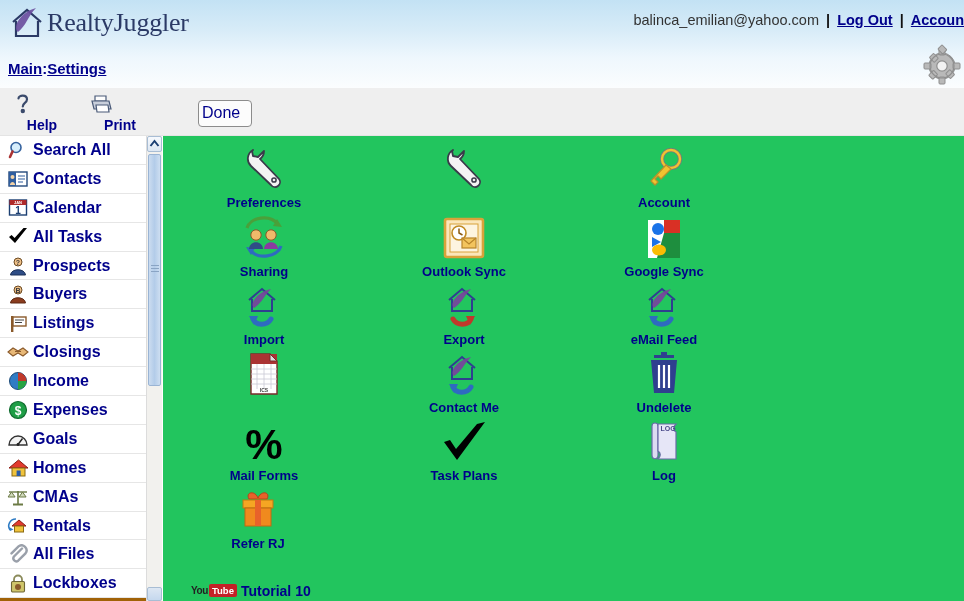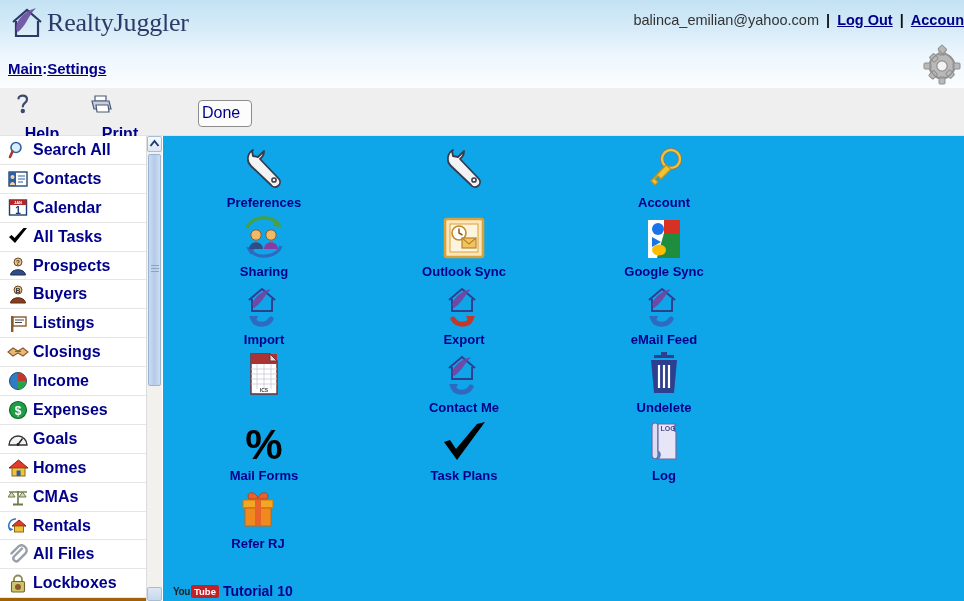--- a/index.html
+++ b/index.html
@@ -49,22 +49,22 @@
   #toolbar {
     position: absolute; left: 0; top: 88px; width: 964px; height: 48px;
     background: #efefef; border-bottom: 1px solid #e4e4e4;
   }
   .tool-btn {
     position: absolute; top: 2px; width: 64px;
     text-align: center; cursor: pointer;
   }
   .tool-btn .glyph { height: 26px; display:block; }
   .tool-btn .lbl {
-    display: block; font-size: 16px; font-weight: bold; color: #00008b;
-    margin-top: 9px;
+    display: block; font-size: 14px; font-weight: bold; color: #00008b;
+    margin-top: 1px;
   }
   #tool-help { left: 10px; }
   #tool-print { left: 88px; }
   #done-button {
     position: absolute; left: 198px; top: 100px;
     padding: 3px 11px 4px 3px;
     background: #fcfcfc; border: 1px solid #8c8c8c; border-radius: 4px;
     font-family: "Liberation Sans", sans-serif;
     font-size: 16px; color: #00008b;
     cursor: pointer;
@@ -113,38 +113,38 @@
   #sb-down {
     position: absolute; left: 0; bottom: 0; width: 15px; height: 14px;
     background: linear-gradient(to bottom,#dde7f3,#c5d8ee);
     border: 1px solid #a8bdd4; border-radius: 2px; cursor: pointer;
   }
 
   
   #content {
     position: absolute; left: 163px; top: 136px;
     width: 801px; height: 465px;
-    background: #0ea5e9;
+    background: #22c55e;
   }
   #icon-grid {
     position: absolute; left: 0; top: 0; width: 640px;
   }
   .grid-cell {
     position: absolute; width: 190px; text-align: center; cursor: pointer;
   }
   .grid-cell .ico {
     height: 50px; display: flex; align-items: flex-end; justify-content: center;
   }
   .grid-cell .cap {
     display: block; font-size: 13px; font-weight: bold; color: #00008b;
     margin-top: 3px; white-space: nowrap;
   }
   #tutorial-bar {
-    position: absolute; left: 10px; bottom: 2px;
-    display: flex; align-items: center; cursor: pointer;
+    position: absolute; left: 28px; bottom: 2px;
+    display: flex; cursor: pointer;
   }
   #yt-logo {
     display: inline-flex; align-items: center; height: 15px;
   }
   #yt-logo .yt-you {
     font-size: 10px; font-weight: bold; color: #222;
     font-family: "Liberation Sans", sans-serif; letter-spacing: -0.4px;
   }
   #yt-logo .yt-tube {
     background: #c42027; color: #fff; font-size: 9.5px; font-weight: bold;

